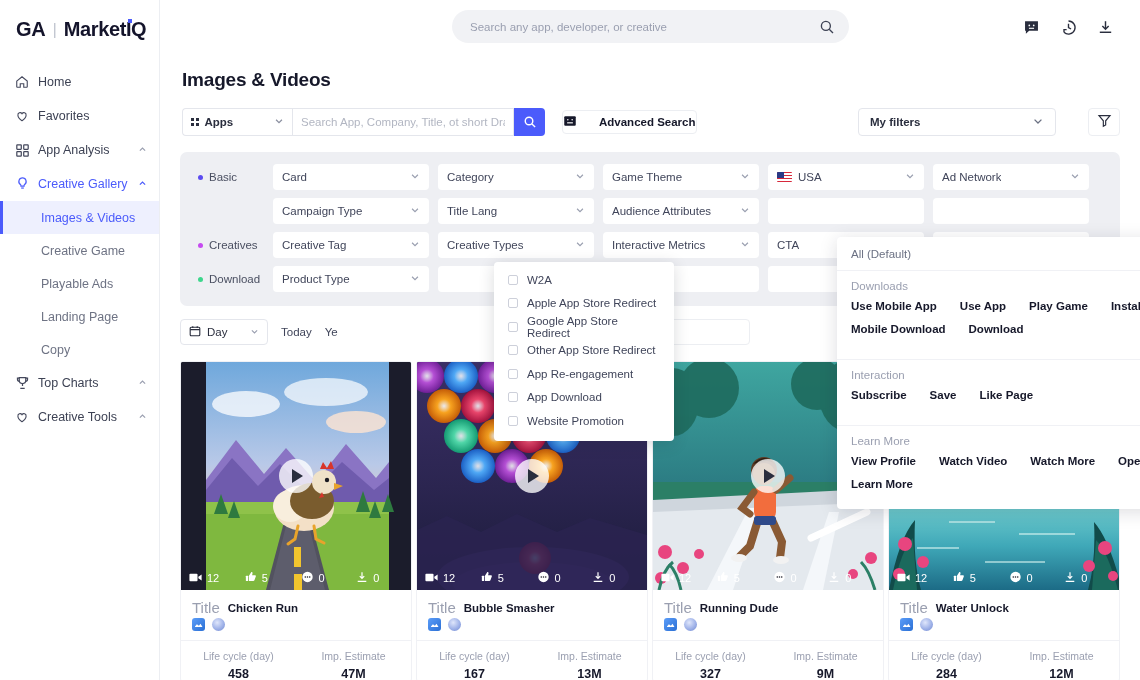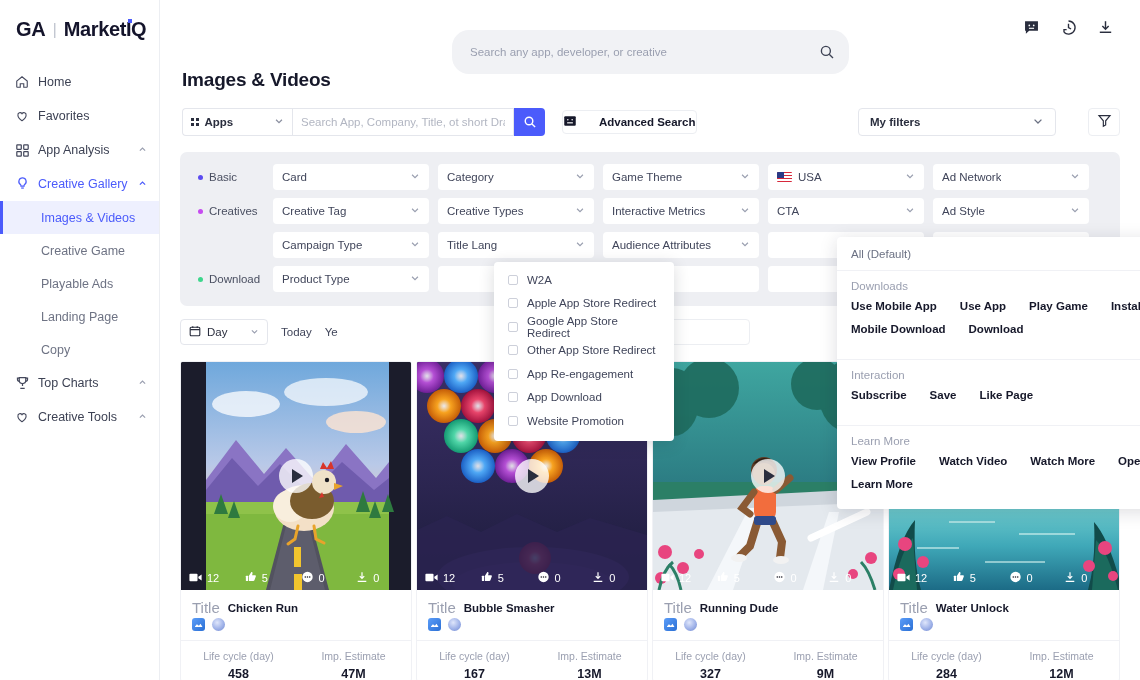--- a/index.html
+++ b/index.html
@@ -45,21 +45,21 @@
   .nav-sub.selected::before {
     content:""; position:absolute; left:0; width:3px; height:33px; background:#4b5bfb;
   }
   .nav-sub-wrap { position:relative; }
 
   
   .main { flex:1; height:680px; position:relative; background:#ffffff; overflow:hidden; }
 
   .topbar { height:61px; display:flex; align-items:center; position:relative; }
   .global-search {
-    position:absolute; left:292px; top:30px; width:397px; height:44px;
+    position:absolute; left:292px; top:10px; width:397px; height:33px;
     background:#f1f2f5; border-radius:17px; display:flex; align-items:center;
     padding: 0 14px 0 18px;
   }
   .global-search input {
     flex:1; border:none; background:transparent; outline:none;
     font-family:"Liberation Sans", sans-serif; font-size:11.5px; color:#3d4254;
   }
   .global-search input::placeholder { color:#9a9fb0; }
   .gs-icon { color:#3d4254; display:flex; }
   .topbar-icons { position:absolute; right:26px; top:19px; display:flex; gap:20px; align-items:center; }
@@ -471,20 +471,44 @@
         </div>
         <div class="fsel">
           <span class="txt">Ad Network</span>
           <span class="cv"><svg width="10" height="10" viewBox="0 0 12 12" fill="none" stroke="currentColor" stroke-width="1.4">
                 <path d="M2.5 4.5 6 8l3.5-3.5"></path>
               </svg></span>
         </div>
       </div>
 
       <div class="frow">
+        <div class="fgroup-label"></div>
+        <div class="fsel">
+          <span class="txt">Campaign Type</span>
+          <span class="cv"><svg width="10" height="10" viewBox="0 0 12 12" fill="none" stroke="currentColor" stroke-width="1.4">
+                <path d="M2.5 4.5 6 8l3.5-3.5"></path>
+              </svg></span>
+        </div>
+        <div class="fsel">
+          <span class="txt">Title Lang</span>
+          <span class="cv"><svg width="10" height="10" viewBox="0 0 12 12" fill="none" stroke="currentColor" stroke-width="1.4">
+                <path d="M2.5 4.5 6 8l3.5-3.5"></path>
+              </svg></span>
+        </div>
+        <div class="fsel">
+          <span class="txt">Audience Attributes</span>
+          <span class="cv"><svg width="10" height="10" viewBox="0 0 12 12" fill="none" stroke="currentColor" stroke-width="1.4">
+                <path d="M2.5 4.5 6 8l3.5-3.5"></path>
+              </svg></span>
+        </div>
+        <div class="fsel"></div>
+        <div class="fsel"></div>
+      </div>
+
+      <div class="frow">
         <div class="fgroup-label">
           <span class="fdot" style="background:#c64bf0"></span>
           <span>Creatives</span>
         </div>
         <div class="fsel">
           <span class="txt">Creative Tag</span>
           <span class="cv"><svg width="10" height="10" viewBox="0 0 12 12" fill="none" stroke="currentColor" stroke-width="1.4">
                 <path d="M2.5 4.5 6 8l3.5-3.5"></path>
               </svg></span>
         </div>
@@ -505,44 +529,20 @@
           <span class="cv"><svg width="10" height="10" viewBox="0 0 12 12" fill="none" stroke="currentColor" stroke-width="1.4">
                 <path d="M2.5 4.5 6 8l3.5-3.5"></path>
               </svg></span>
         </div>
         <div class="fsel">
           <span class="txt">Ad Style</span>
           <span class="cv"><svg width="10" height="10" viewBox="0 0 12 12" fill="none" stroke="currentColor" stroke-width="1.4">
                 <path d="M2.5 4.5 6 8l3.5-3.5"></path>
               </svg></span>
         </div>
-      </div>
-
-      <div class="frow">
-        <div class="fgroup-label"></div>
-        <div class="fsel">
-          <span class="txt">Campaign Type</span>
-          <span class="cv"><svg width="10" height="10" viewBox="0 0 12 12" fill="none" stroke="currentColor" stroke-width="1.4">
-                <path d="M2.5 4.5 6 8l3.5-3.5"></path>
-              </svg></span>
-        </div>
-        <div class="fsel">
-          <span class="txt">Title Lang</span>
-          <span class="cv"><svg width="10" height="10" viewBox="0 0 12 12" fill="none" stroke="currentColor" stroke-width="1.4">
-                <path d="M2.5 4.5 6 8l3.5-3.5"></path>
-              </svg></span>
-        </div>
-        <div class="fsel">
-          <span class="txt">Audience Attributes</span>
-          <span class="cv"><svg width="10" height="10" viewBox="0 0 12 12" fill="none" stroke="currentColor" stroke-width="1.4">
-                <path d="M2.5 4.5 6 8l3.5-3.5"></path>
-              </svg></span>
-        </div>
-        <div class="fsel"></div>
-        <div class="fsel"></div>
       </div>
 
       <div class="frow">
         <div class="fgroup-label">
           <span class="fdot" style="background:#3dd68c"></span>
           <span>Download</span>
         </div>
         <div class="fsel">
           <span class="txt">Product Type</span>
           <span class="cv"><svg width="10" height="10" viewBox="0 0 12 12" fill="none" stroke="currentColor" stroke-width="1.4">

